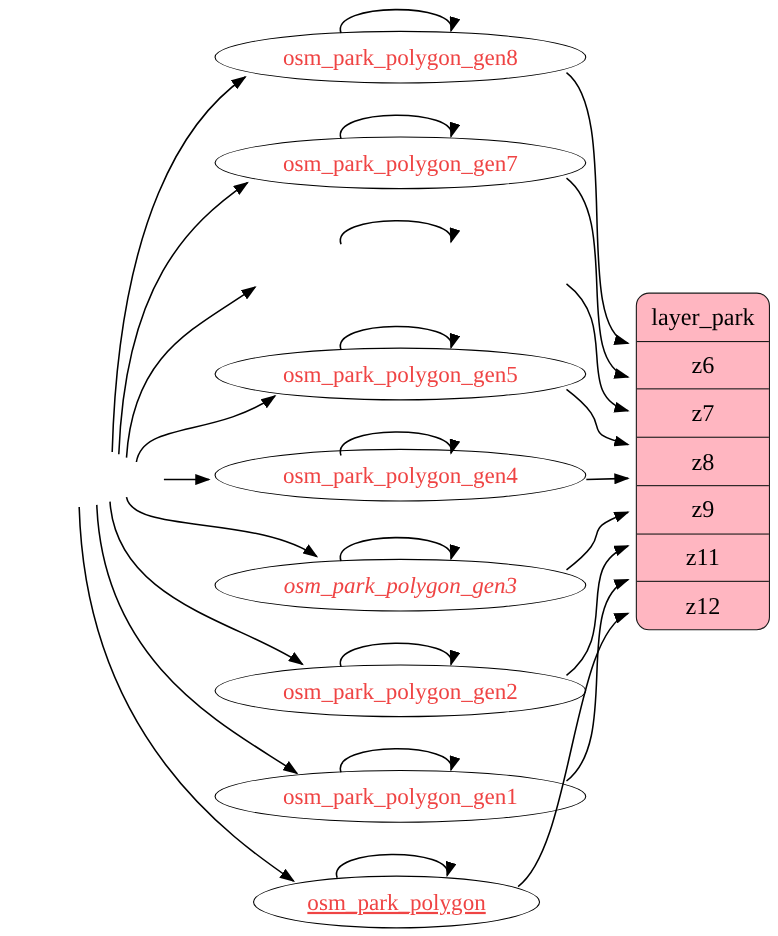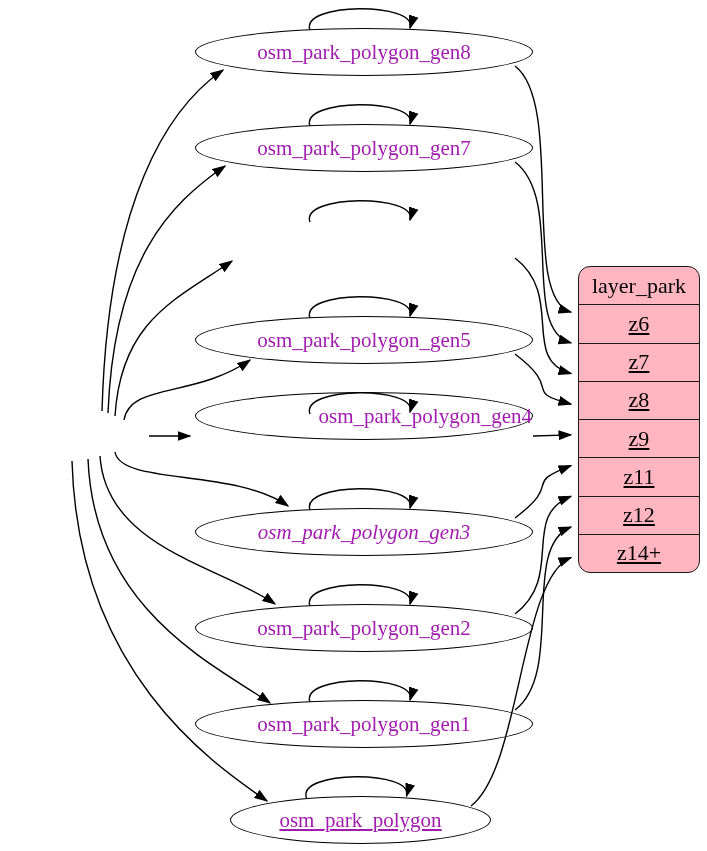--- a/index.html
+++ b/index.html
@@ -4,32 +4,32 @@
 <style>
   html,body{margin:0;padding:0;background:#ffffff;}
   .canvas{
     position:relative;width:707px;height:851px;background:#ffffff;overflow:hidden;
     font-family:"Liberation Serif","DejaVu Serif",serif;
   }
   .edges{position:absolute;left:0;top:0;width:707px;height:851px;z-index:2;pointer-events:none;}
   .node{position:absolute;z-index:1;display:flex;align-items:center;justify-content:center;box-sizing:border-box;}
   .ellipse{
     background:#ffffff;border:1.5px solid #000000;border-radius:50%;
-    font-size:21px;color:#a21caf;white-space:nowrap;
+    font-size:21px;color:#ef4444;white-space:nowrap;
   }
   .record{
     background:#FFB6C1;border:1.6px solid #1a1a1a;border-radius:12px;
     display:flex;flex-direction:column;z-index:1;position:absolute;box-sizing:border-box;
     font-size:22px;color:#000000;
   }
   .record .row{
     flex:1;display:flex;align-items:center;justify-content:center;
     box-sizing:border-box;white-space:nowrap;
   }
-  .record .row + .row{border-top:1.4px solid #1a1a1a;text-decoration:underline;}
+  .record .row + .row{border-top:1.4px solid #1a1a1a;}
 </style>
 </head>
 <body>
 
 <div class="canvas">
 
   <svg class="edges" width="707" height="851" viewBox="0 0 707 851">
     <defs>
       <marker id="arrow" viewBox="0 0 14 10" markerWidth="14" markerHeight="10" refX="12.5" refY="5" orient="auto" markerUnits="userSpaceOnUse">
         <path d="M0,0 L14,5 L0,10 z" fill="#000000"></path>
@@ -69,21 +69,21 @@
 
   <div class="node ellipse" style="left:195px;top:28px;width:338px;height:48px;">
     <span>osm_park_polygon_gen8</span>
   </div>
   <div class="node ellipse" style="left:195px;top:124px;width:338px;height:48px;">
     <span>osm_park_polygon_gen7</span>
   </div>
   <div class="node ellipse" style="left:195px;top:316px;width:338px;height:48px;">
     <span>osm_park_polygon_gen5</span>
   </div>
-  <div class="node ellipse" style="left:195px;top:392px;width:338px;height:48px;justify-content:flex-end;">
+  <div class="node ellipse" style="left:195px;top:408px;width:338px;height:48px;">
     <span>osm_park_polygon_gen4</span>
   </div>
   <div class="node ellipse" style="left:195px;top:508px;width:338px;height:48px;font-style:italic;">
     <span>osm_park_polygon_gen3</span>
   </div>
   <div class="node ellipse" style="left:195px;top:604px;width:338px;height:48px;text-align:center;">
     <span>osm_park_polygon_gen2</span>
   </div>
   <div class="node ellipse" style="left:195px;top:700px;width:338px;height:48px;">
     <span>osm_park_polygon_gen1</span>
@@ -93,16 +93,15 @@
   </div>
 
   <div class="record" style="left: 578px; top: 266px; width: 122px; height: 307px; background: rgb(255, 182, 193);">
     <div class="row">layer_park</div>
     <div class="row">z6</div>
     <div class="row">z7</div>
     <div class="row">z8</div>
     <div class="row">z9</div>
     <div class="row">z11</div>
     <div class="row">z12</div>
-    <div class="row">z14+</div>
   </div>
 
 </div>
 
 </body></html>

